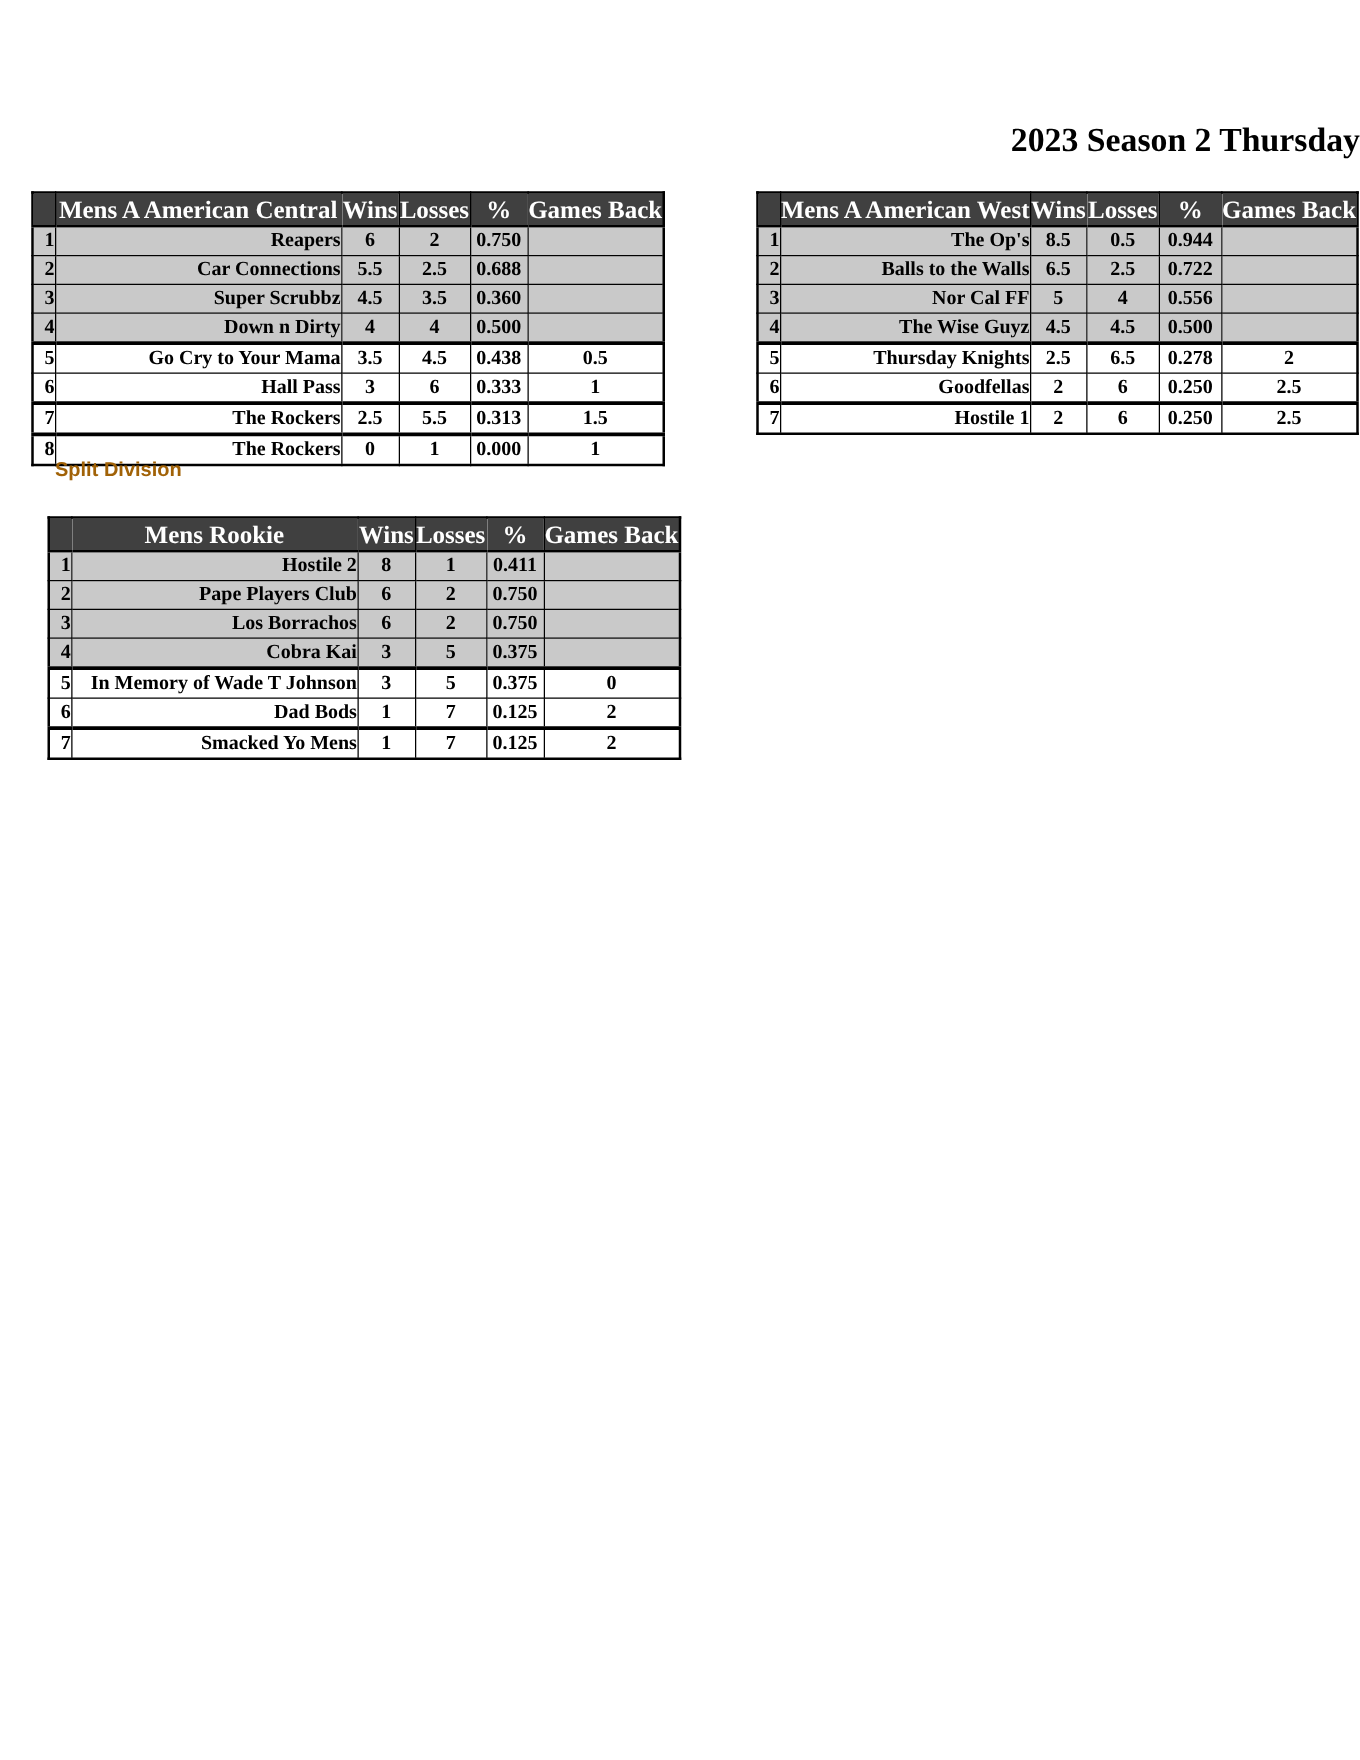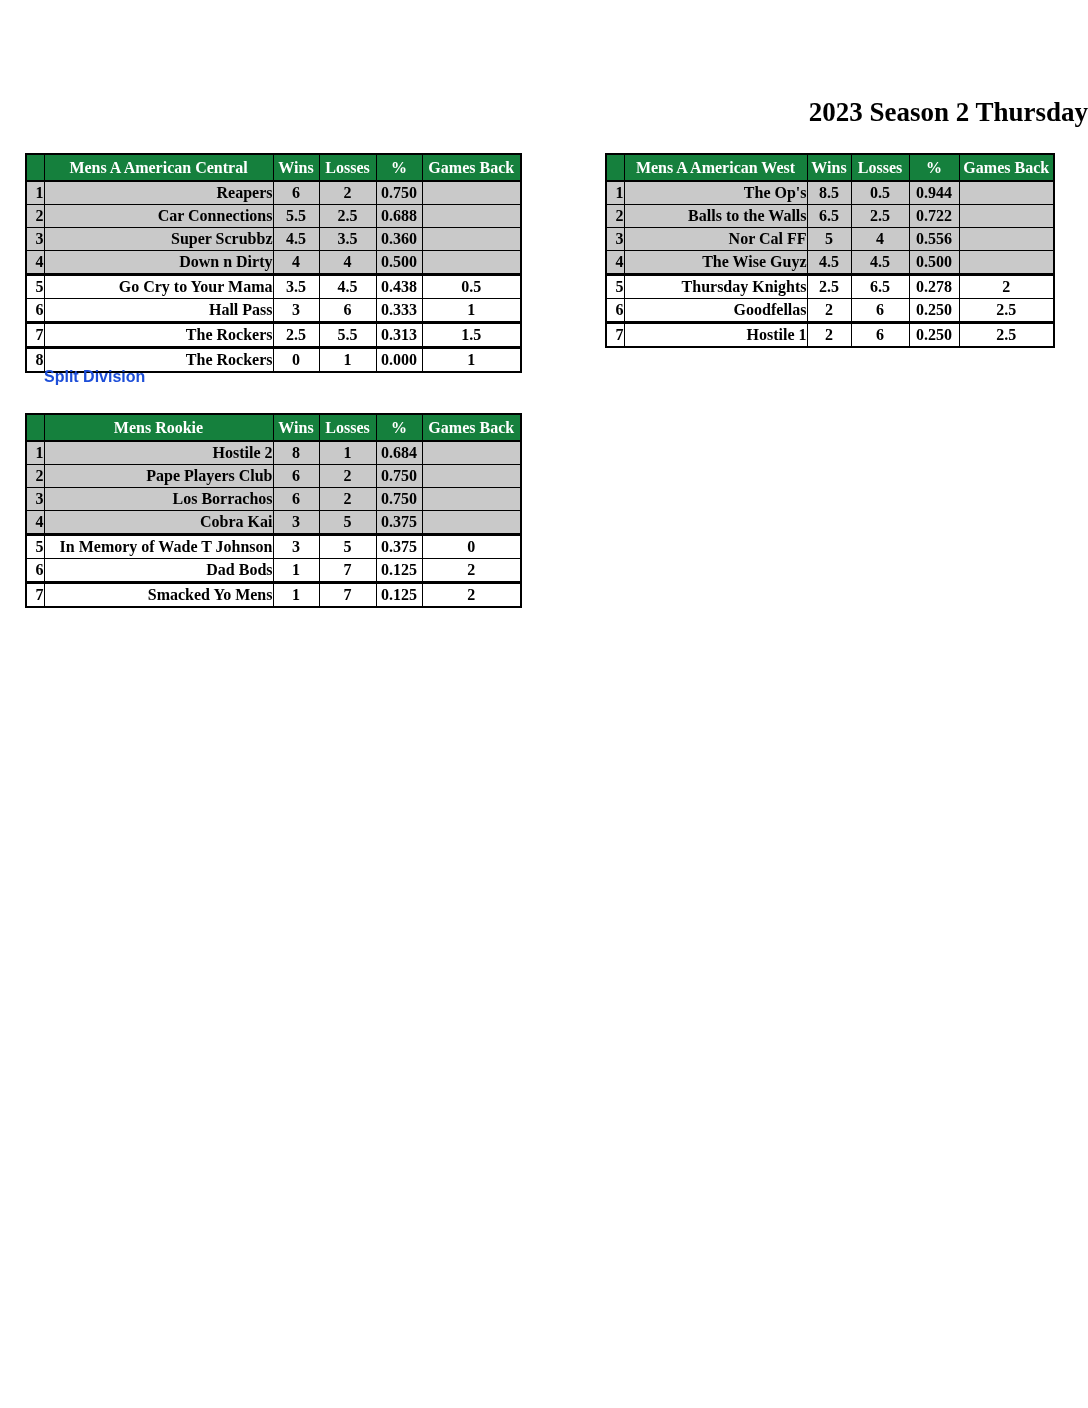--- a/index.html
+++ b/index.html
@@ -14,55 +14,55 @@
     position: absolute;
     top: 97px; left: 0; width: 1088px;
     text-align: right;
     font-size: 27px;
     font-weight: bold;
     font-family: "Liberation Serif", "DejaVu Serif", serif;
   }
   .tbl-wrap { position: absolute; }
   #table-central { left: 25px; top: 153px; }
   #table-west    { left: 605px; top: 153px; }
-  #table-rookie  { left: 25px; top: 413px; border-radius: 28px; }
+  #table-rookie  { left: 38px; top: 413px; border-radius: 28px; }
 
   table.standings {
     border-collapse: collapse;
     table-layout: fixed;
     border: 2px solid #000;
     font-family: "Liberation Serif", "DejaVu Serif", serif;
     font-weight: bold;
     font-size: 16px;
   }
   table.standings th, table.standings td {
     border: 1px solid #000;
     padding: 0;
     overflow: hidden;
     white-space: nowrap;
     line-height: 22px;
   }
   table.standings thead tr { height: 27px; }
   table.standings tbody tr { height: 23px; }
   table.standings thead th {
-    background: #15803d;
+    background: #404040;
     color: #ffffff;
     text-align: center;
-    font-size: 16px;
+    font-size: 20px;
     border-bottom: 2px solid #000;
   }
   tr.shaded td { background: #c9c9c9; }
   tr.thick-top td { border-top: 3px solid #000; }
   td.rank { text-align: right; padding-right: 3px; }
   td.team { text-align: right; padding-left: 4px; }
   td.num  { text-align: center; }
   .split-label {
     position: absolute;
     left: 44px; top: 368px;
-    color: #1d4ed8;
+    color: #a16207;
     font-family: "Liberation Sans", "DejaVu Sans", sans-serif;
     font-weight: bold;
     font-size: 16px;
   }
   
   .cols-a col:nth-child(1){width:18px}
   .cols-a col:nth-child(2){width:229px}
   .cols-a col:nth-child(3){width:46px}
   .cols-a col:nth-child(4){width:57px}
   .cols-a col:nth-child(5){width:46px}
@@ -271,21 +271,21 @@
         <th>%</th>
         <th>Games Back</th>
       </tr>
     </thead>
     <tbody>
       <tr class="shaded">
         <td class="rank">1</td>
         <td class="team">Hostile 2</td>
         <td class="num">8</td>
         <td class="num">1</td>
-        <td class="num">0.684</td>
+        <td class="num">0.411</td>
         <td class="num"></td>
       </tr>
       <tr class="shaded">
         <td class="rank">2</td>
         <td class="team">Pape Players Club</td>
         <td class="num">6</td>
         <td class="num">2</td>
         <td class="num">0.750</td>
         <td class="num"></td>
       </tr>

